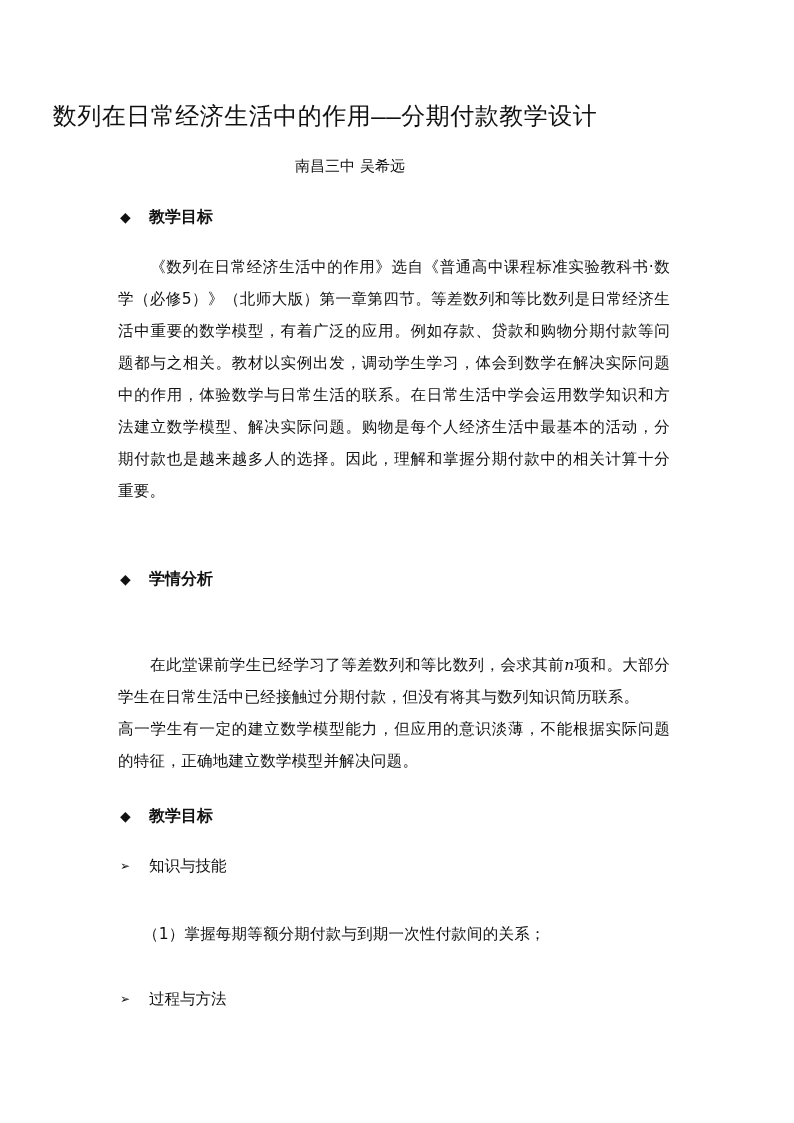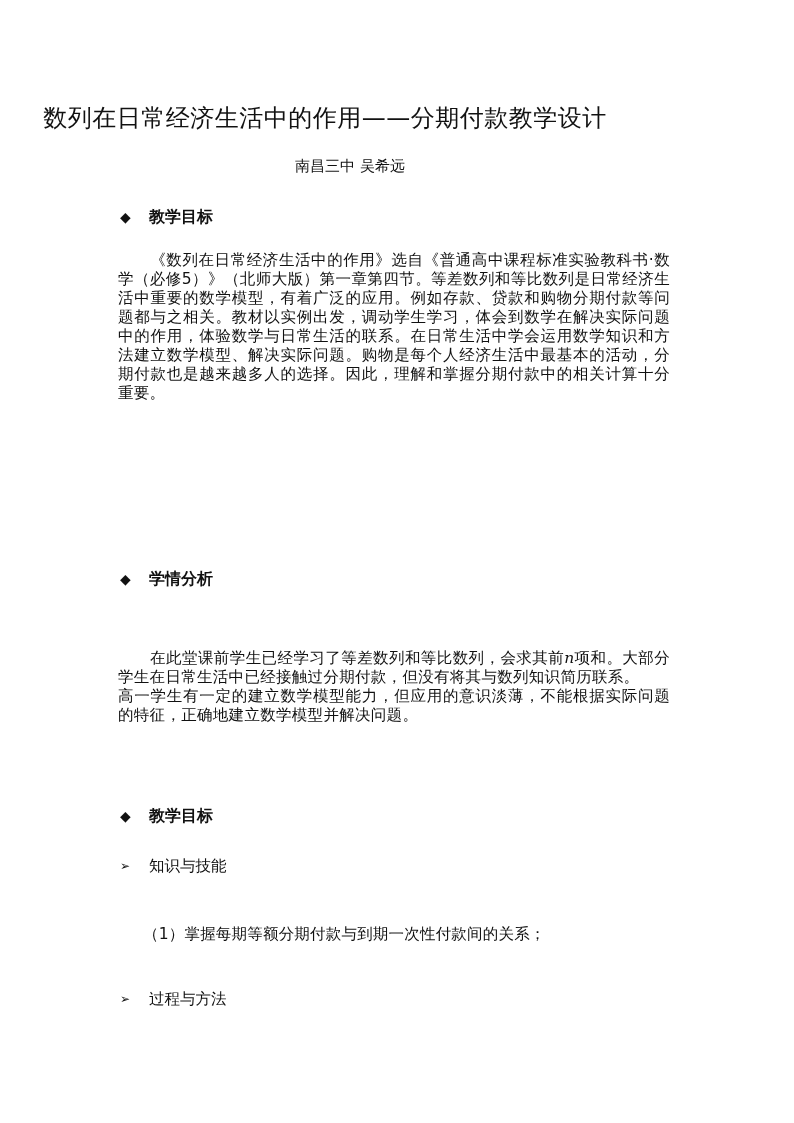--- a/index.html
+++ b/index.html
@@ -1,26 +1,26 @@
 <!DOCTYPE html>
 <html><head>
 <meta charset="utf-8">
 <style>
   html, body { margin: 0; padding: 0; background: #ffffff; }
   body { width: 794px; height: 1123px; position: relative; overflow: hidden;
          font-family: "DejaVu Sans", "Liberation Sans", sans-serif; color: #111; }
   .page { position: absolute; left: 0; top: 0; width: 794px; height: 1123px; }
   .title { position: absolute; left: 0; width: 650px; top: 100px; text-align: center;
-           font-size: 24px; letter-spacing: 0.5px; line-height: 36px; }
+           font-size: 24px; letter-spacing: 0.5px; line-height: 36px; font-family: Liberation Mono, monospace; }
   .author { position: absolute; left: 0; width: 700px; top: 155px; text-align: center;
             font-size: 15px; line-height: 22px; }
   .heading { position: absolute; left: 120px; font-size: 16px; font-weight: bold; line-height: 24px;
              display: flex; align-items: center; }
   .heading .bullet { display: inline-block; width: 12px; font-size: 14px; margin-right: 17px; }
-  .para { position: absolute; left: 118px; width: 552px; font-size: 15.5px; line-height: 19px;
+  .para { position: absolute; left: 118px; width: 552px; font-size: 15.5px; line-height: 32px;
           text-align: justify; letter-spacing: 0.3px; }
   .para .indent { display: inline-block; width: 32px; }
   .para i { font-family: "DejaVu Serif", serif; font-style: italic; }
   .sub { position: absolute; left: 120px; font-size: 15.5px; line-height: 24px; display: flex; align-items: center; }
   .sub .arrow { display: inline-block; width: 12px; font-size: 12px; margin-right: 17px; }
   .item { position: absolute; left: 143px; font-size: 15.5px; line-height: 24px; letter-spacing: 0.2px; }
 </style>
 </head>
 <body>
 

